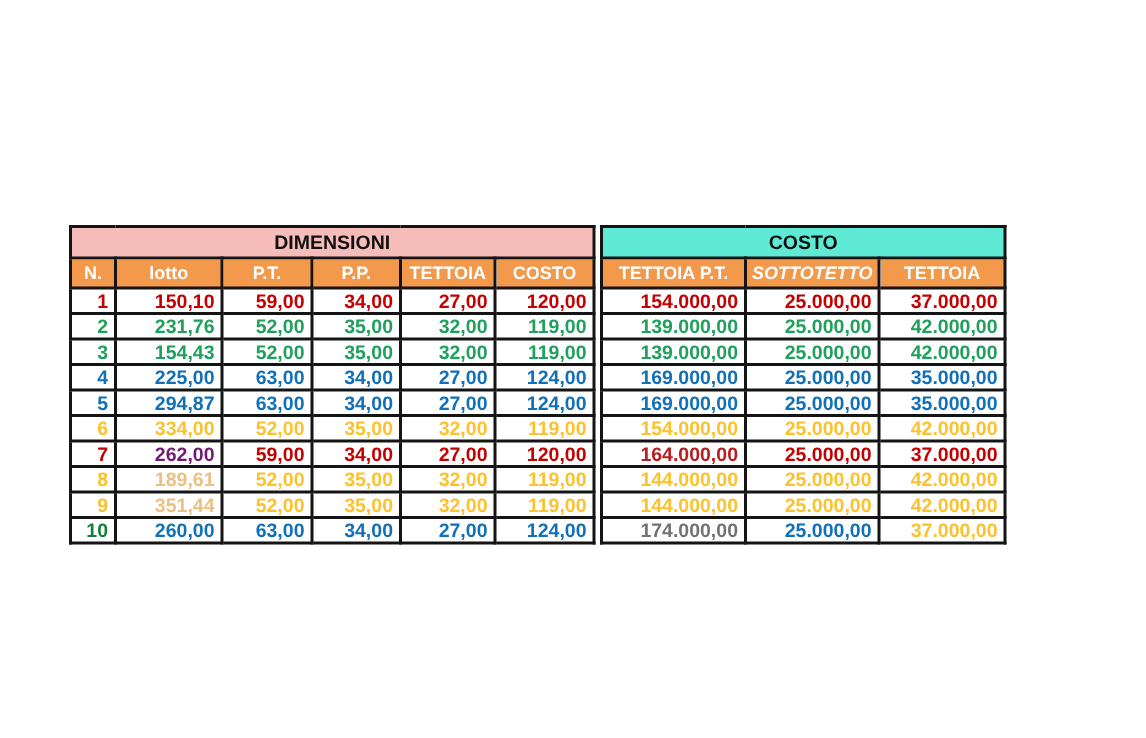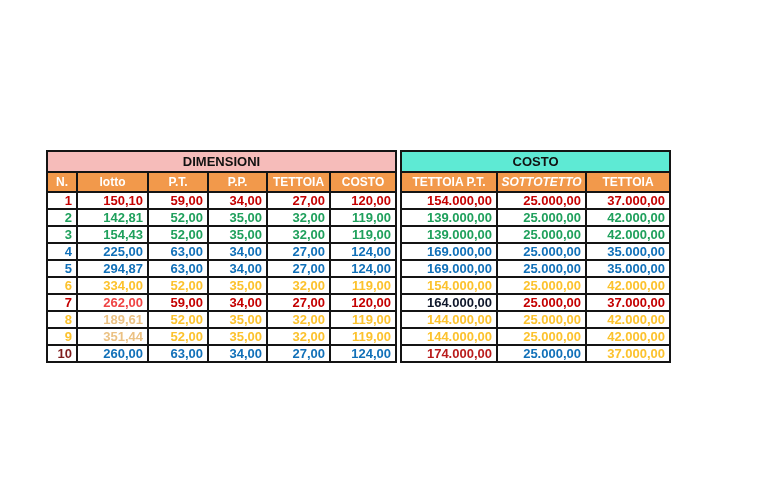--- a/index.html
+++ b/index.html
@@ -88,21 +88,21 @@
           <tr>
             <td style="color: rgb(196, 0, 0);">1</td>
             <td style="color: rgb(196, 0, 0);">150,10</td>
             <td style="color: rgb(196, 0, 0);">59,00</td>
             <td style="color: rgb(196, 0, 0);">34,00</td>
             <td style="color: rgb(196, 0, 0);">27,00</td>
             <td style="color: rgb(196, 0, 0);">120,00</td>
           </tr>
           <tr>
             <td style="color: rgb(31, 160, 92);">2</td>
-            <td style="color: rgb(31, 160, 92);">142,81</td>
+            <td style="color: rgb(31, 160, 92);">231,76</td>
             <td style="color: rgb(31, 160, 92);">52,00</td>
             <td style="color: rgb(31, 160, 92);">35,00</td>
             <td style="color: rgb(31, 160, 92);">32,00</td>
             <td style="color: rgb(31, 160, 92);">119,00</td>
           </tr>
           <tr>
             <td style="color: rgb(31, 160, 92);">3</td>
             <td style="color: rgb(31, 160, 92);">154,43</td>
             <td style="color: rgb(31, 160, 92);">52,00</td>
             <td style="color: rgb(31, 160, 92);">35,00</td>
@@ -128,21 +128,21 @@
           <tr>
             <td style="color: rgb(252, 194, 45);">6</td>
             <td style="color: rgb(252, 194, 45);">334,00</td>
             <td style="color: rgb(252, 194, 45);">52,00</td>
             <td style="color: rgb(252, 194, 45);">35,00</td>
             <td style="color: rgb(252, 194, 45);">32,00</td>
             <td style="color: rgb(252, 194, 45);">119,00</td>
           </tr>
           <tr>
             <td style="color: rgb(196, 0, 0);">7</td>
-            <td style="color: #ef4444;">262,00</td>
+            <td style="color: #701a75;">262,00</td>
             <td style="color: rgb(196, 0, 0);">59,00</td>
             <td style="color: rgb(196, 0, 0);">34,00</td>
             <td style="color: rgb(196, 0, 0);">27,00</td>
             <td style="color: rgb(196, 0, 0);">120,00</td>
           </tr>
           <tr>
             <td style="color: rgb(252, 194, 45);">8</td>
             <td style="color: rgb(235, 193, 131);">189,61</td>
             <td style="color: rgb(252, 194, 45);">52,00</td>
             <td style="color: rgb(252, 194, 45);">35,00</td>
@@ -151,21 +151,21 @@
           </tr>
           <tr>
             <td style="color: rgb(252, 194, 45);">9</td>
             <td style="color: rgb(235, 193, 131);">351,44</td>
             <td style="color: rgb(252, 194, 45);">52,00</td>
             <td style="color: rgb(252, 194, 45);">35,00</td>
             <td style="color: rgb(252, 194, 45);">32,00</td>
             <td style="color: rgb(252, 194, 45);">119,00</td>
           </tr>
           <tr>
-            <td style="color: #7f1d1d;">10</td>
+            <td style="color: #15803d;">10</td>
             <td style="color: rgb(17, 112, 184);">260,00</td>
             <td style="color: rgb(17, 112, 184);">63,00</td>
             <td style="color: rgb(17, 112, 184);">34,00</td>
             <td style="color: rgb(17, 112, 184);">27,00</td>
             <td style="color: rgb(17, 112, 184);">124,00</td>
           </tr>
         </tbody>
     </table>
 
     <table class="sheet">
@@ -209,36 +209,36 @@
             <td style="color: rgb(17, 112, 184);">169.000,00</td>
             <td style="color: rgb(17, 112, 184);">25.000,00</td>
             <td style="color: rgb(17, 112, 184);">35.000,00</td>
           </tr>
           <tr>
             <td style="color: rgb(252, 194, 45);">154.000,00</td>
             <td style="color: rgb(252, 194, 45);">25.000,00</td>
             <td style="color: rgb(252, 194, 45);">42.000,00</td>
           </tr>
           <tr>
-            <td style="color: #0f172a;">164.000,00</td>
+            <td style="color: #b91c1c;">164.000,00</td>
             <td style="color: rgb(196, 0, 0);">25.000,00</td>
             <td style="color: rgb(196, 0, 0);">37.000,00</td>
           </tr>
           <tr>
             <td style="color: rgb(252, 194, 45);">144.000,00</td>
             <td style="color: rgb(252, 194, 45);">25.000,00</td>
             <td style="color: rgb(252, 194, 45);">42.000,00</td>
           </tr>
           <tr>
             <td style="color: rgb(252, 194, 45);">144.000,00</td>
             <td style="color: rgb(252, 194, 45);">25.000,00</td>
             <td style="color: rgb(252, 194, 45);">42.000,00</td>
           </tr>
           <tr>
-            <td style="color: #b91c1c;">174.000,00</td>
+            <td style="color: #737373;">174.000,00</td>
             <td style="color: rgb(17, 112, 184);">25.000,00</td>
             <td style="color: rgb(252, 194, 45);">37.000,00</td>
           </tr>
         </tbody>
     </table>
 
   </div>
 </div>
 
 </body></html>

